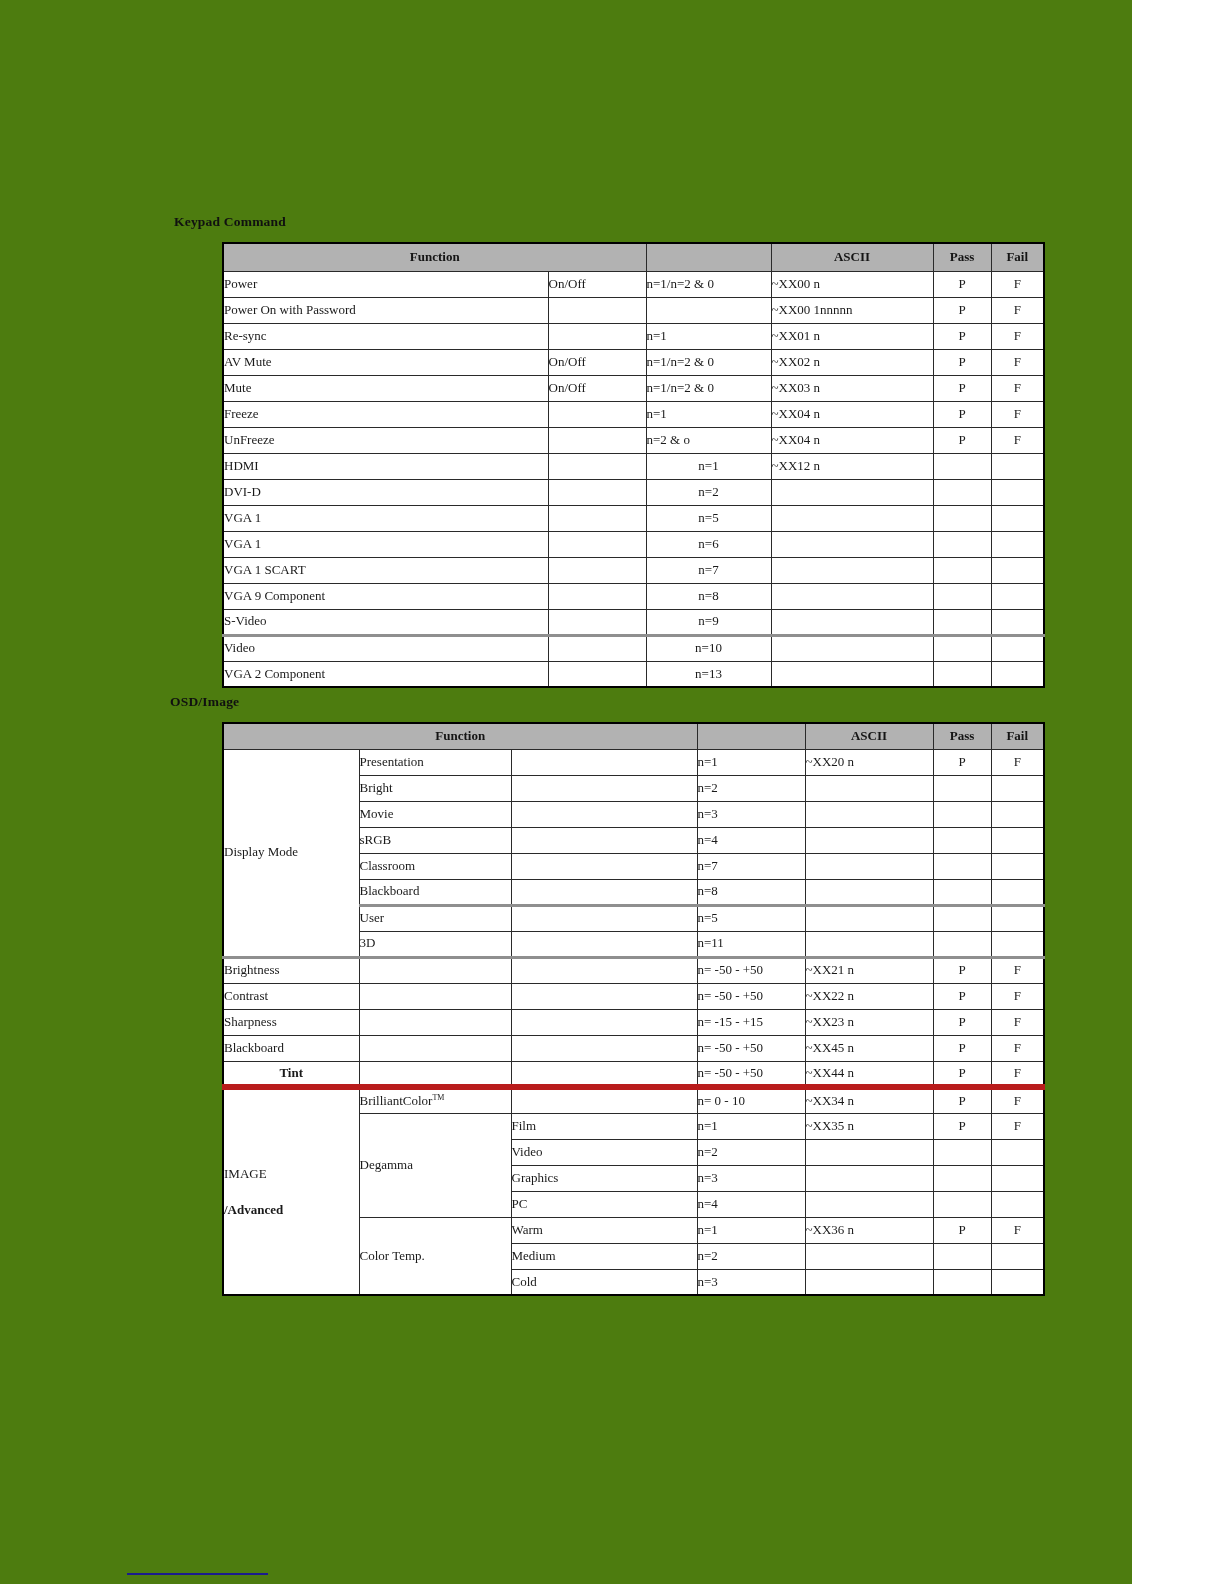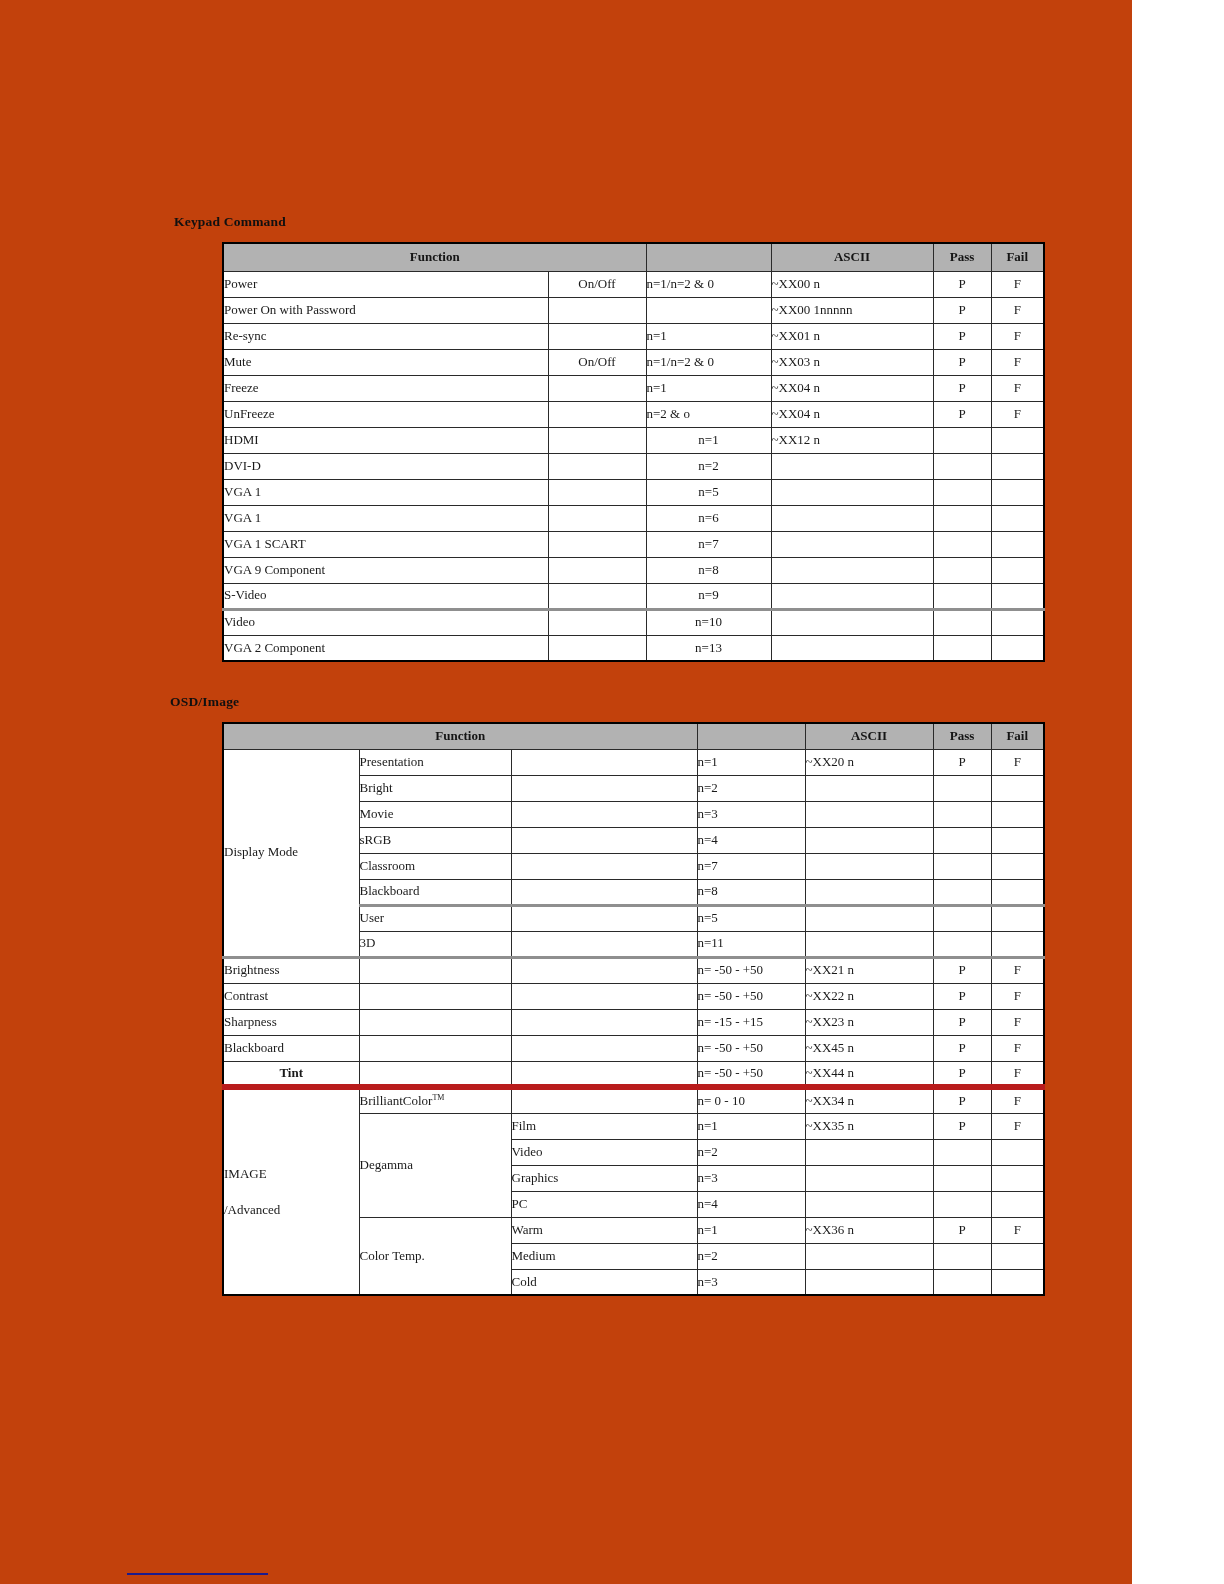--- a/index.html
+++ b/index.html
@@ -1,45 +1,45 @@
 <!DOCTYPE html>
 <html><head>
 <meta charset="utf-8">
 <style>
   html,body{margin:0;padding:0;background:#ffffff;}
   .page{
-    position:relative;width:1132px;height:1584px;background:#c2410c;
+    position:relative;width:1132px;height:1584px;background:#4d7c0f;
     font-family:"Liberation Serif","DejaVu Serif",serif;color:#1a1a1a;overflow:hidden;
   }
   .sec-title{
     position:absolute;font-weight:bold;font-size:13.5px;color:#101010;letter-spacing:.2px;
   }
   table.doc{
     position:absolute;border-collapse:collapse;table-layout:fixed;
     background:#fff;border:2px solid #000;
   }
   table.doc td, table.doc th{
     border:1px solid #2a2a2a;font-size:13px;line-height:1.1;
     overflow:hidden;white-space:nowrap;padding:0;vertical-align:middle;
   }
   table.doc th{
     background:#b2b2b2;font-weight:bold;text-align:center;color:#151515;
   }
   table.doc tr{height:26px;}
   table.doc tr.hdr1{height:28px;}
   .fn{text-align:left;padding-left:5px;}
   .ind{padding-left:22px;}
-  .ctr{text-align:center;}
+  .ctr{text-align:left;}
   .nleft{text-align:left;padding-left:4px;}
   .nctr{text-align:center;}
   .ascii{text-align:left;padding-left:5px;}
   .pf{text-align:center;}
   .bold{font-weight:bold;text-align:center;}
   .group{vertical-align:middle;}
-  .group .line2{margin-top:22px;}
+  .group .line2{margin-top:22px;font-weight:bold;}
   tr.sep-gray td{border-top:3px solid #8f8f8f;}
   tr.sep-dark td{border-top:6px solid #b91c1c;}
   .footer-rule{
     position:absolute;left:127px;top:1573px;width:141px;height:2px;background:#1b1b8e;
   }
 </style>
 </head>
 <body>
 
 <div class="page">
@@ -77,20 +77,28 @@
       <td class="nleft"></td>
       <td class="ascii">~XX00 1nnnnn</td>
       <td class="pf">P</td>
       <td class="pf">F</td>
     </tr>
     <tr>
       <td class="fn">Re-sync</td>
       <td class="ctr"></td>
       <td class="nleft">n=1</td>
       <td class="ascii">~XX01 n</td>
+      <td class="pf">P</td>
+      <td class="pf">F</td>
+    </tr>
+    <tr>
+      <td class="fn">AV Mute</td>
+      <td class="ctr">On/Off</td>
+      <td class="nleft">n=1/n=2 &amp; 0</td>
+      <td class="ascii">~XX02 n</td>
       <td class="pf">P</td>
       <td class="pf">F</td>
     </tr>
     <tr>
       <td class="fn">Mute</td>
       <td class="ctr">On/Off</td>
       <td class="nleft">n=1/n=2 &amp; 0</td>
       <td class="ascii">~XX03 n</td>
       <td class="pf">P</td>
       <td class="pf">F</td>

